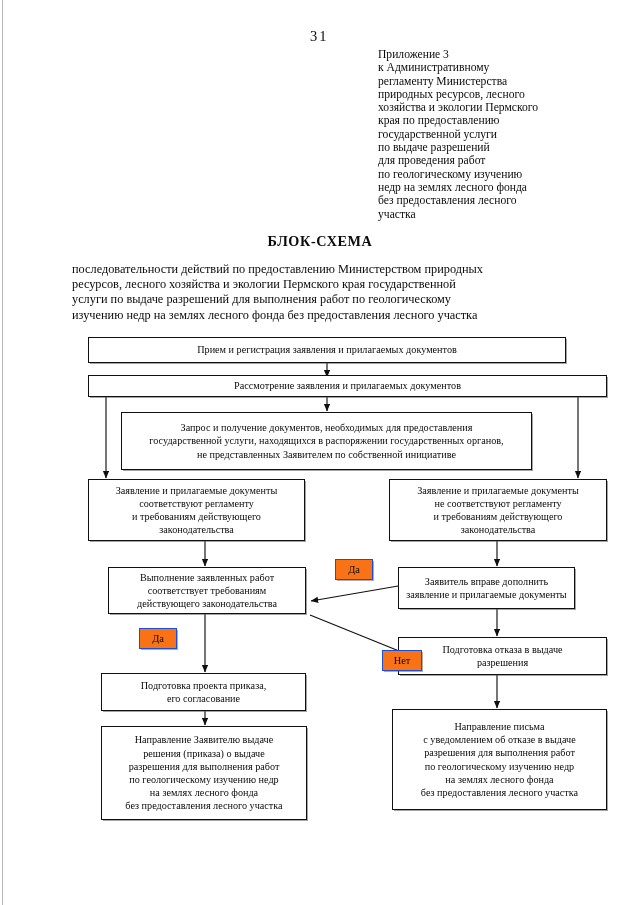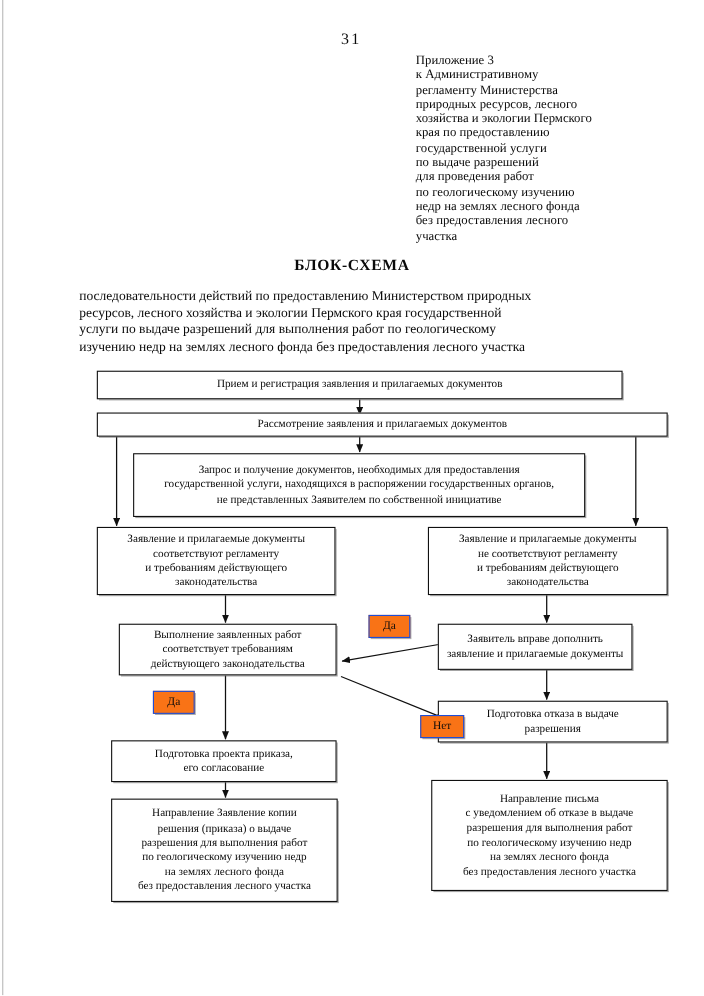--- a/index.html
+++ b/index.html
@@ -241,21 +241,21 @@
 
     <div class="node" style="left:398px; top:637px; width:209px; height:38px;">
       <div class="txt">
         <div>Подготовка отказа в выдаче</div>
         <div>разрешения</div>
       </div>
     </div>
 
     <div class="node" style="left:101px; top:726px; width:206px; height:94px;">
       <div class="txt">
-        <div>Направление Заявление копии</div>
+        <div>Направление Заявителю выдаче</div>
         <div>решения (приказа) о выдаче</div>
         <div>разрешения для выполнения работ</div>
         <div>по геологическому изучению недр</div>
         <div>на землях лесного фонда</div>
         <div>без предоставления лесного участка</div>
       </div>
     </div>
 
     <div class="node" style="left:392px; top:709px; width:215px; height:101px;">
       <div class="txt">

